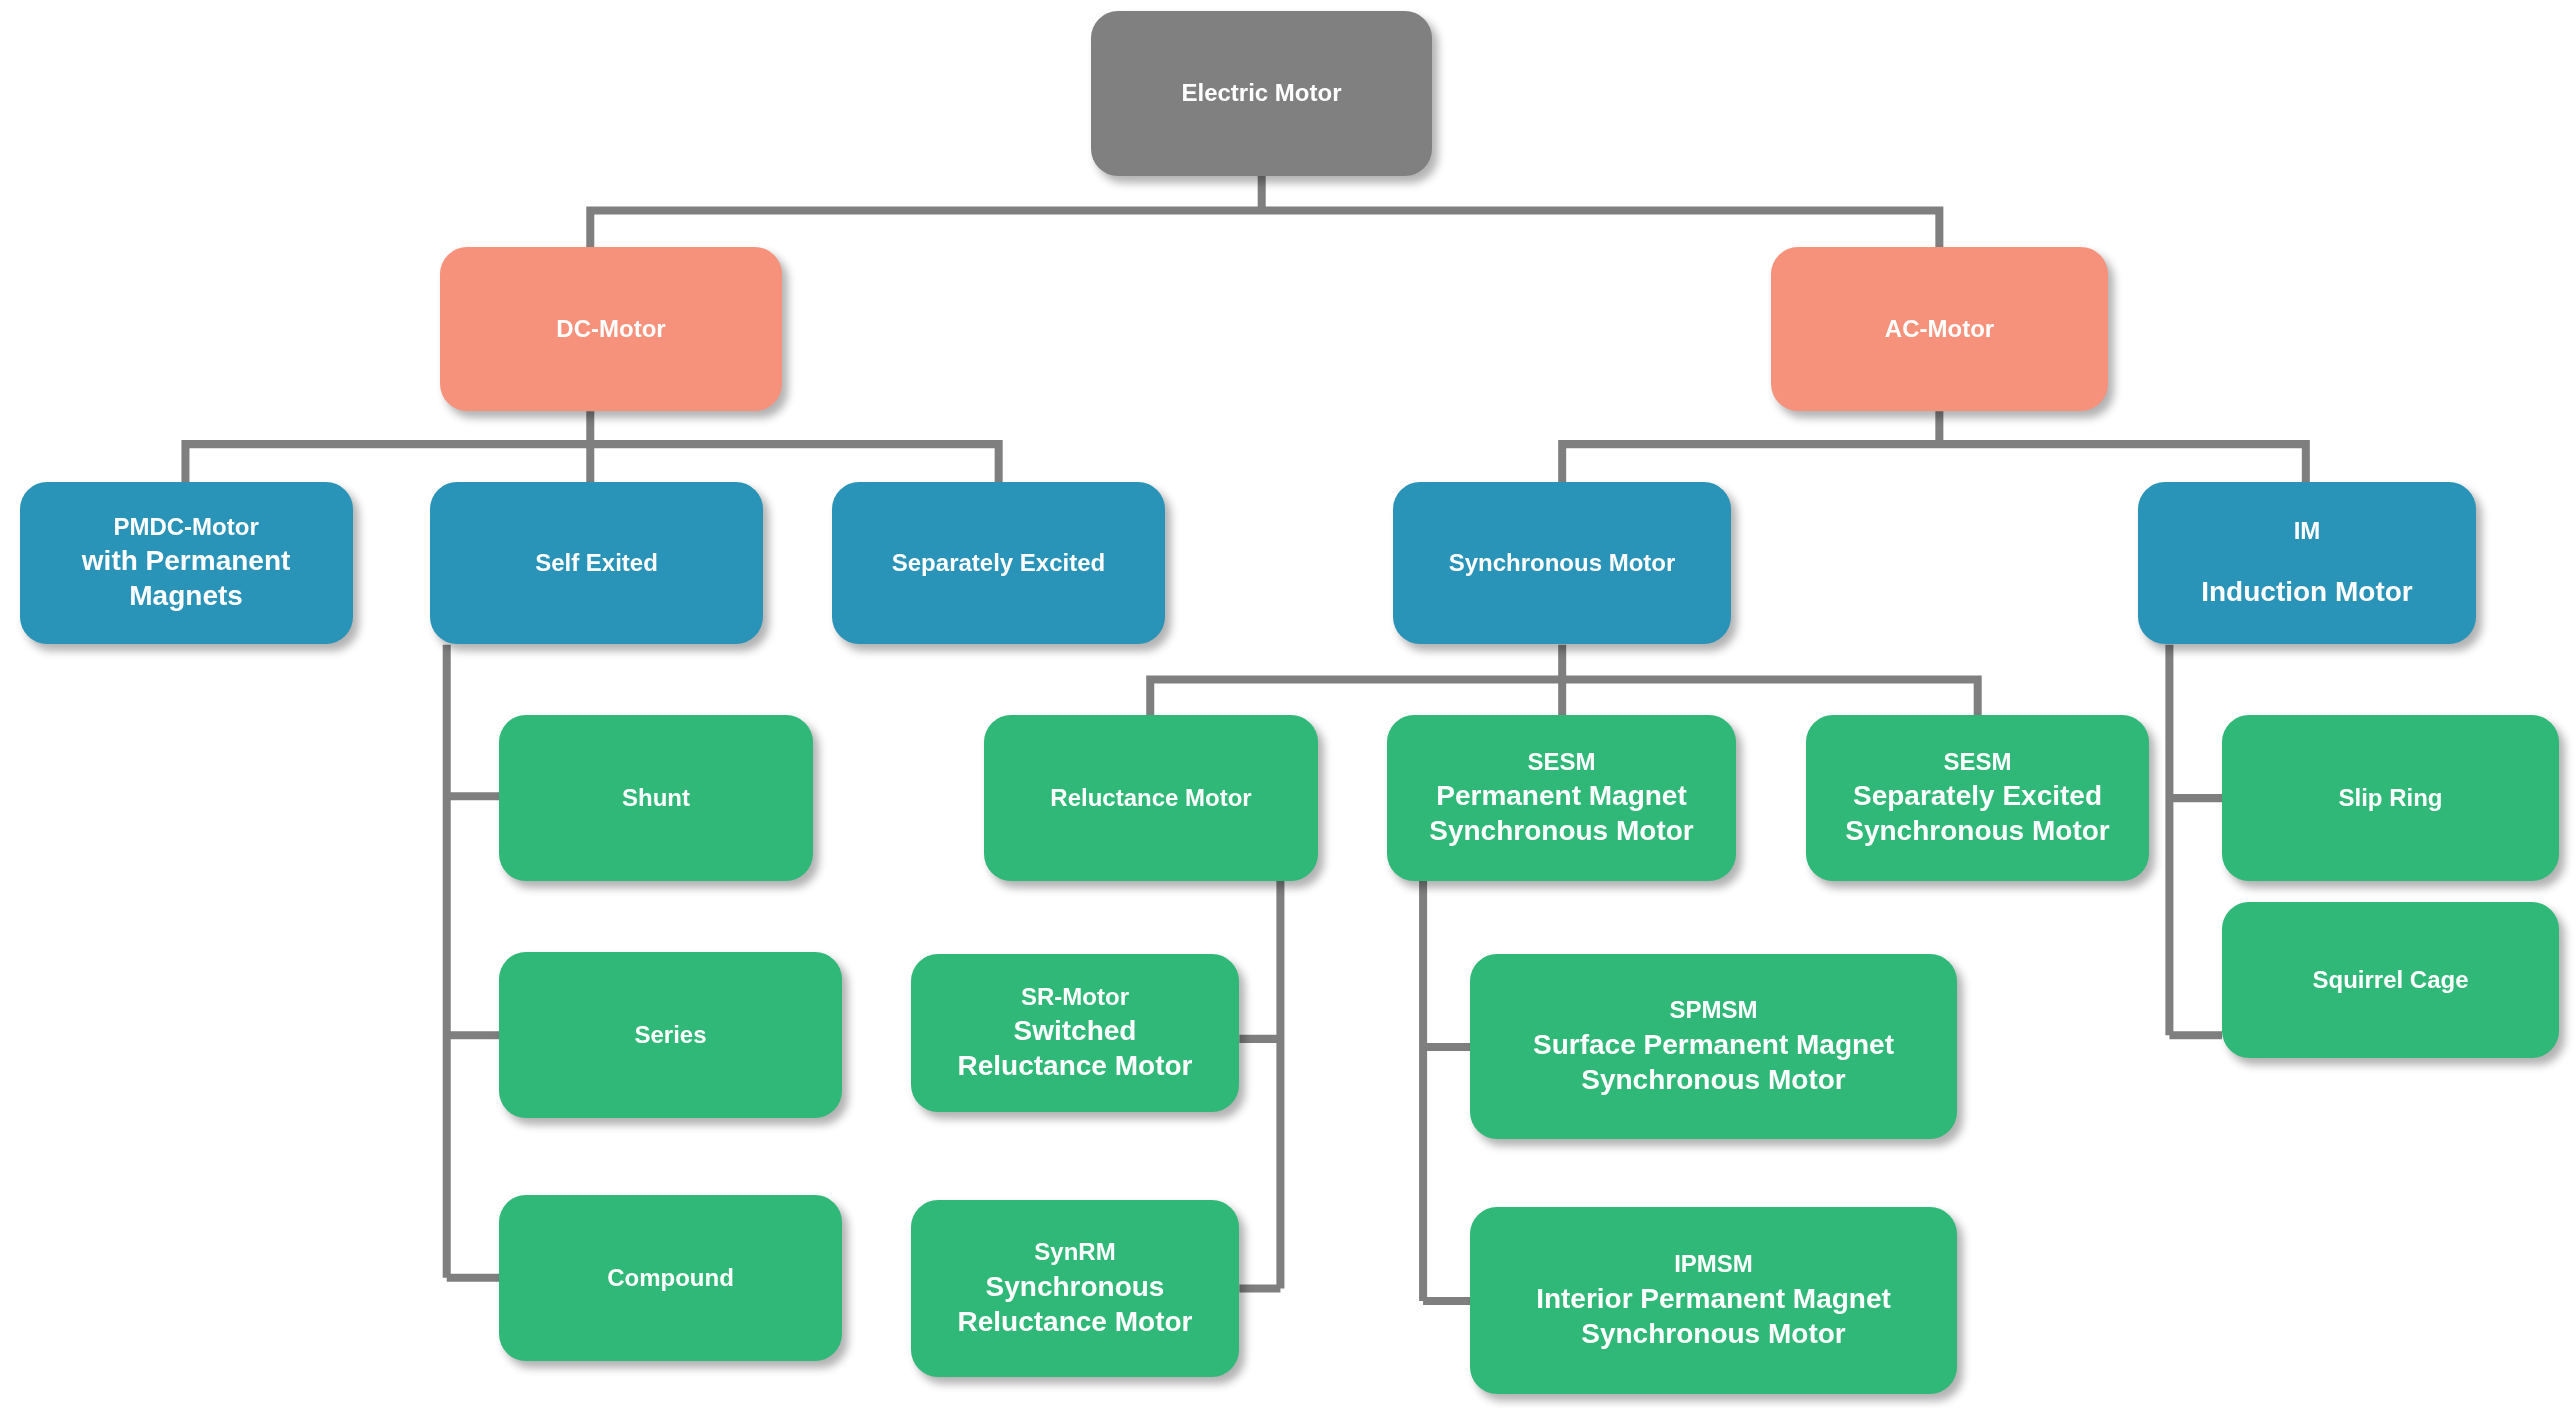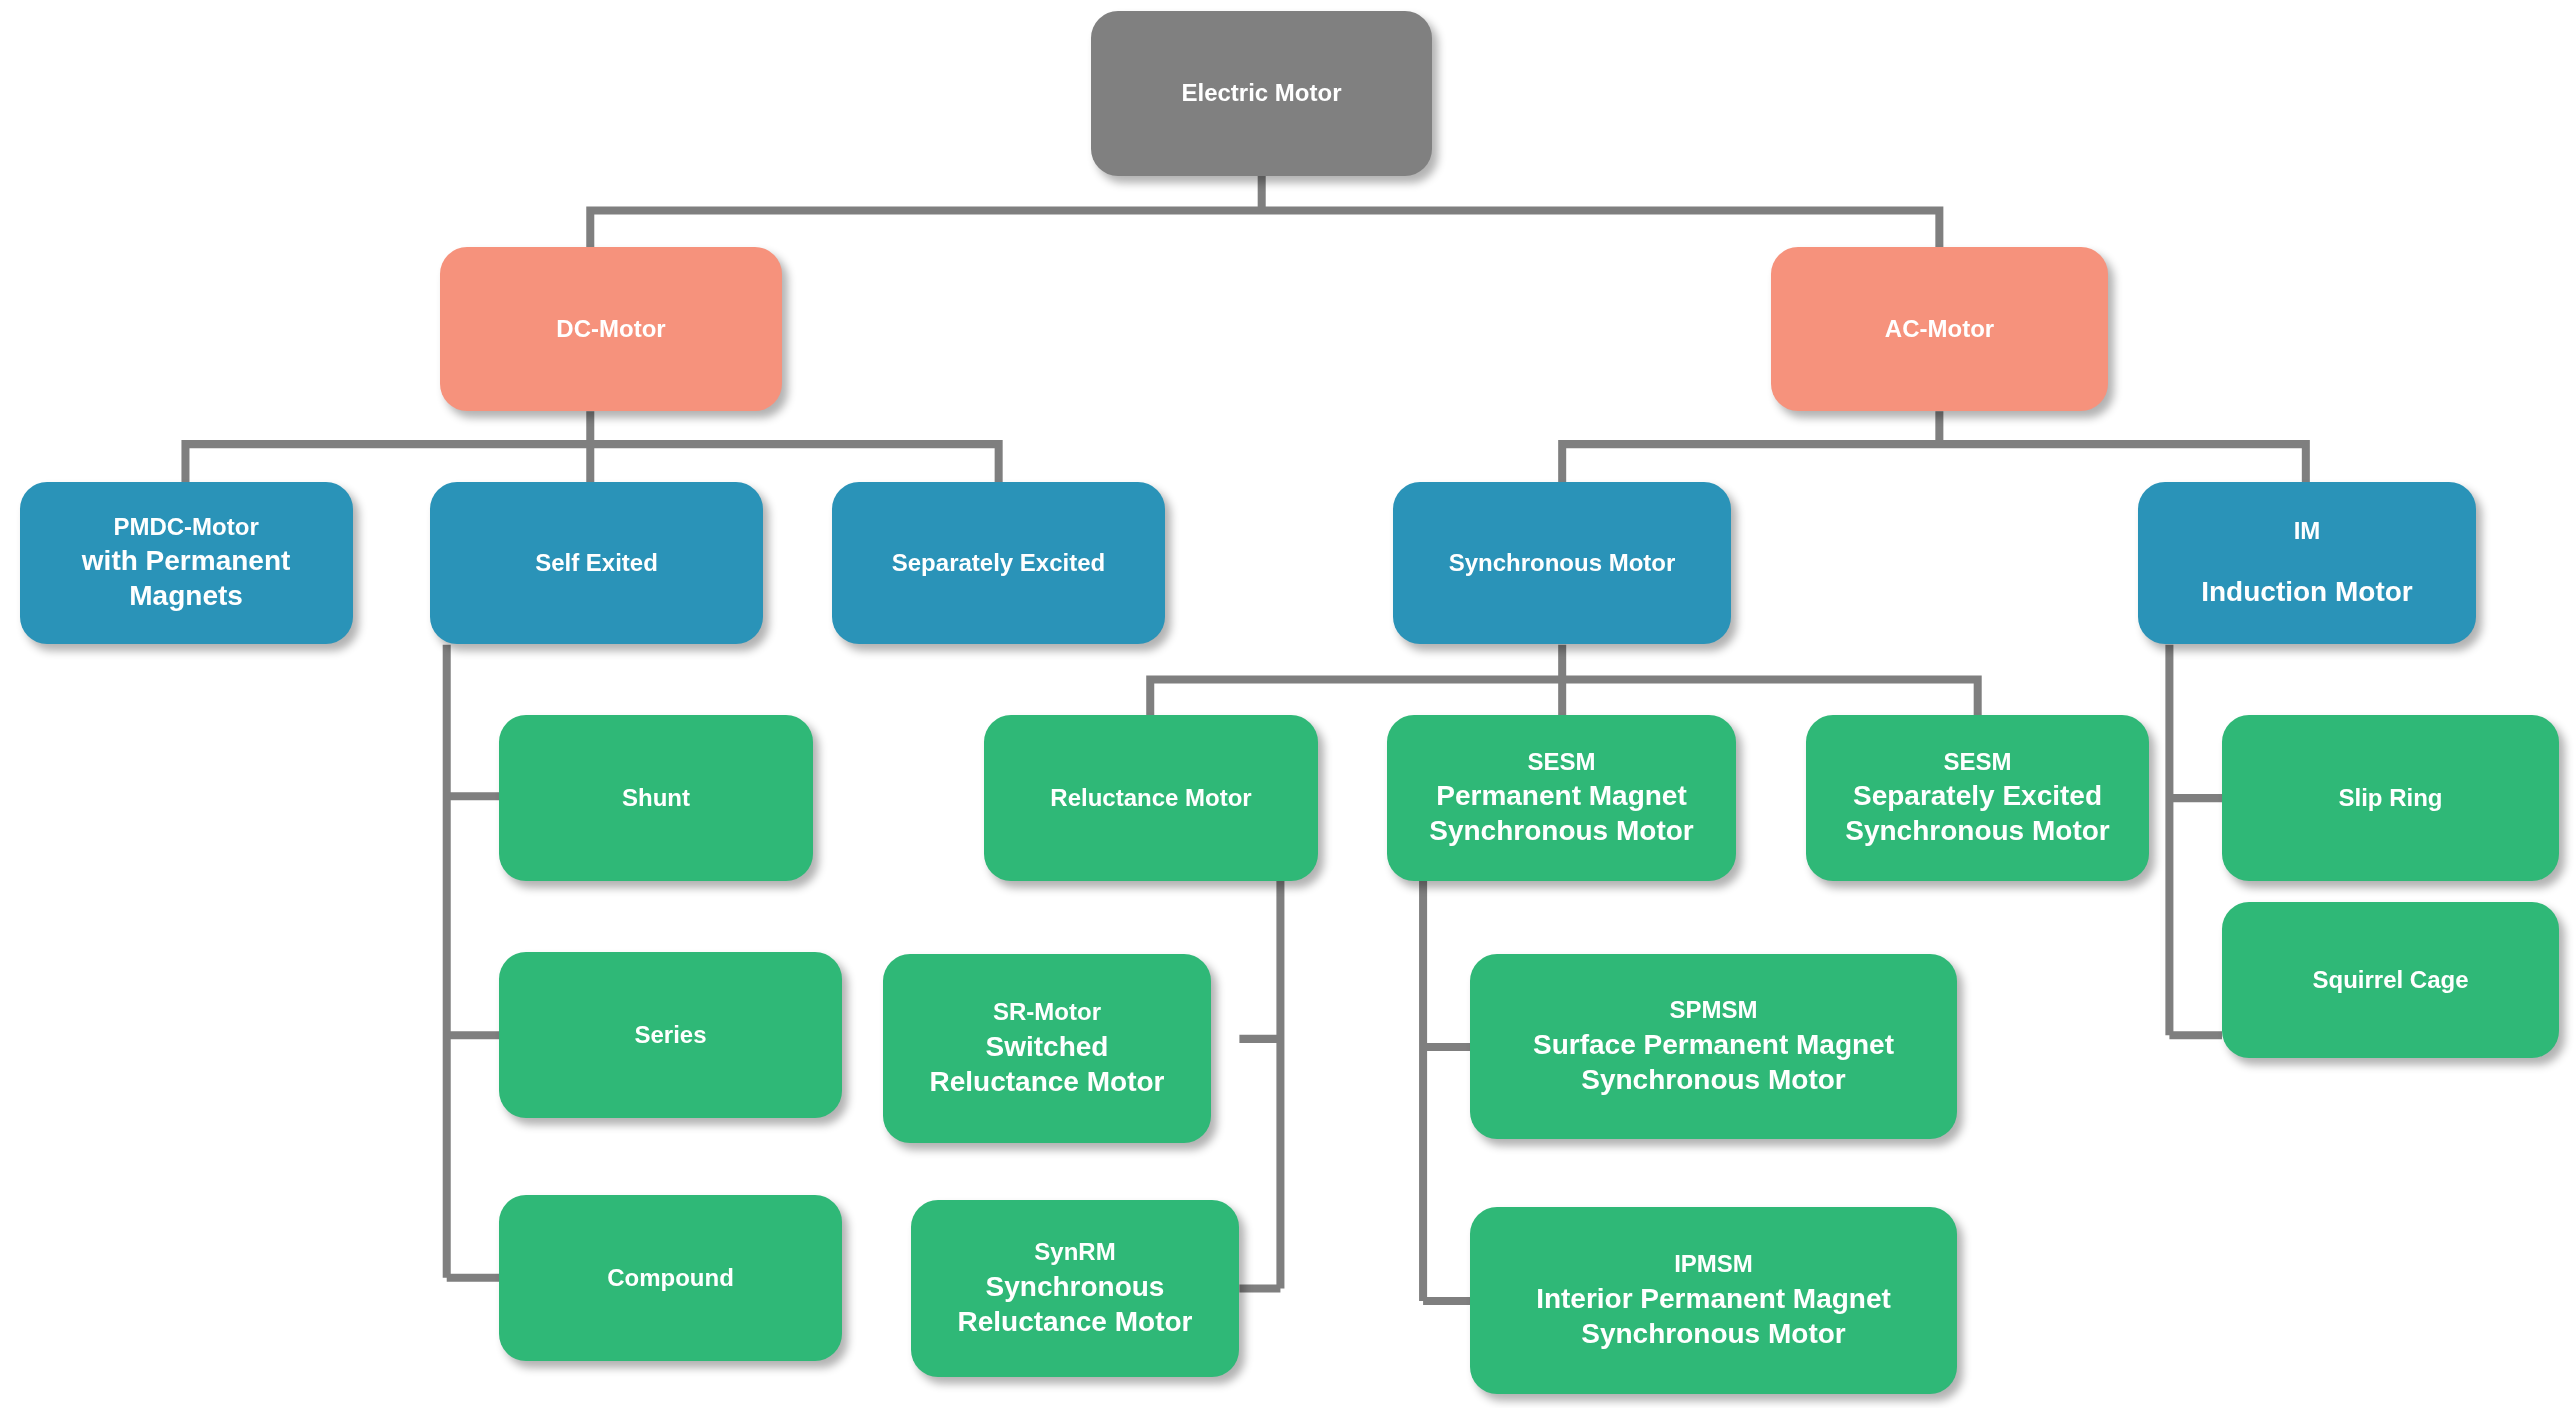--- a/index.html
+++ b/index.html
@@ -131,21 +131,21 @@
   </div>
 
   <div class="node leaf" style="left:2222px;top:715px;width:337px;height:166px">
     <span class="title">Slip Ring</span>
   </div>
 
   <div class="node leaf" style="left:2222px;top:902px;width:337px;height:156px">
     <span class="title">Squirrel Cage</span>
   </div>
 
-  <div class="node leaf" style="left:883px;top:954px;width:328px;height:189px">
+  <div class="node leaf" style="left:911px;top:954px;width:328px;height:158px">
     <span class="title">SR-Motor</span>
     <span class="subtitle">Switched
 Reluctance Motor</span>
   </div>
 
   <div class="node leaf" style="left:911px;top:1200px;width:328px;height:177px">
     <span class="title">SynRM</span>
     <span class="subtitle">Synchronous
 Reluctance Motor</span>
   </div>

